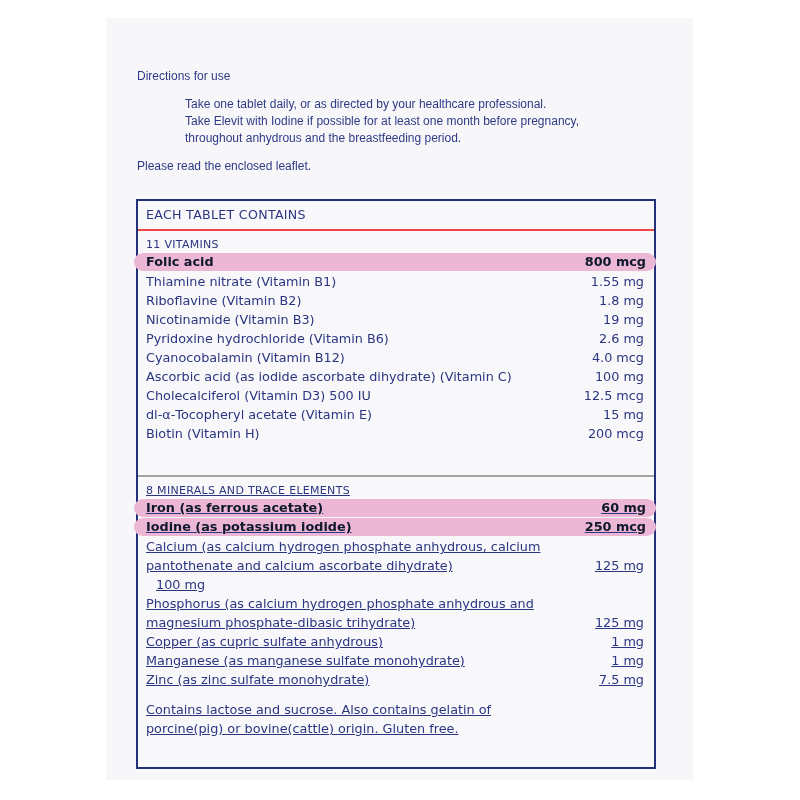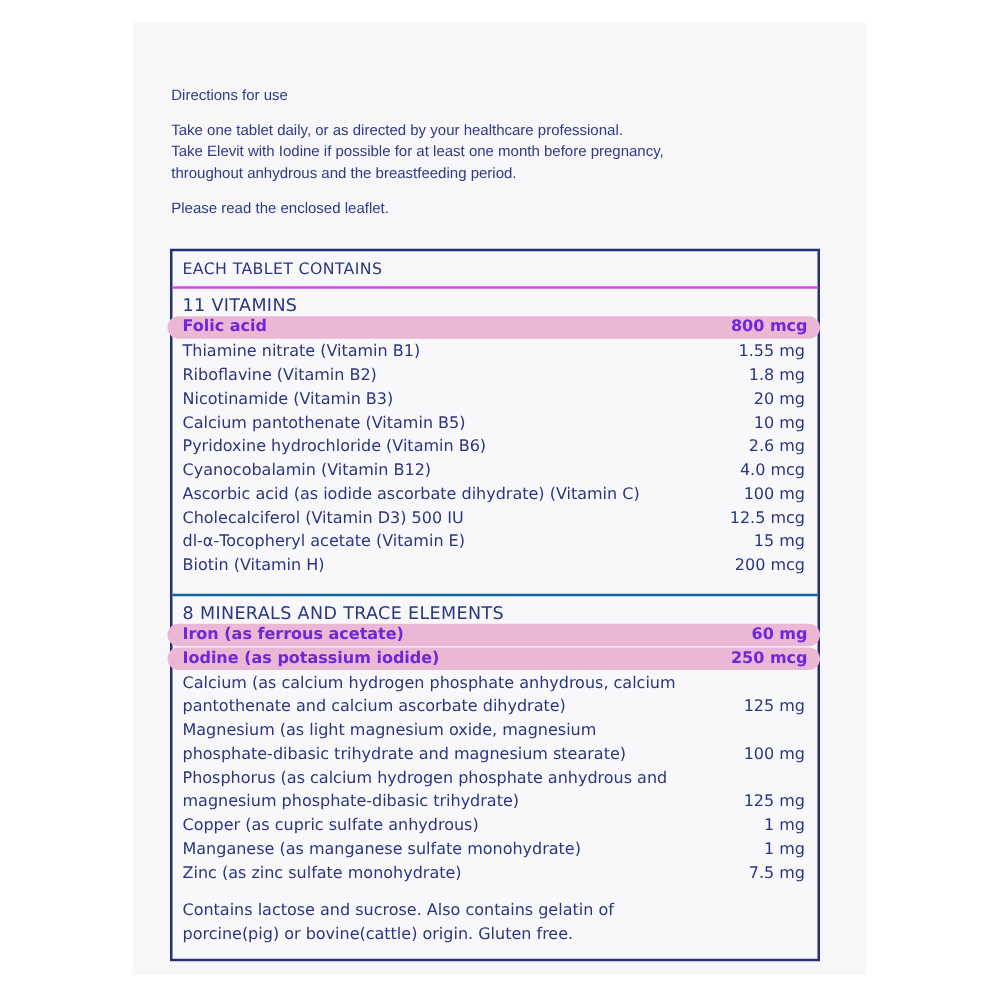--- a/index.html
+++ b/index.html
@@ -12,43 +12,43 @@
     background: #f7f7f9;
   }
   .directions {
     position: absolute; left: 137px; top: 68px; width: 540px;
     font-family: "Liberation Sans", sans-serif; font-size: 12px; line-height: 17px;
     color: #2f3a86;
   }
   .directions p { margin: 0; }
   .directions .title { margin-bottom: 11px; }
   .directions .body { margin-bottom: 11px; }
-  .directions .body span { display: block; }
+  .directions .body span { display: block; margin-left: 48px; }
 
   .box {
     position: absolute; left: 136px; top: 199px; width: 516px; height: 566px;
     border: 2px solid #24307a; background: #f8f8fb;
   }
   .box-header {
-    height: 28px; border-bottom: 2px solid #d946ef;
+    height: 28px; border-bottom: 2px solid #ef4444;
     font-size: 12.6px; letter-spacing: 0.3px; line-height: 28px; padding-left: 8px;
   }
   .section { padding: 6px 0 0 0; }
-  .section + .section { border-top: 2px solid #0369a1; }
+  .section + .section { border-top: 2px solid #a3a3a3; text-decoration: underline; }
   .section-title {
-    font-size: 14px; letter-spacing: 0.3px; line-height: 16px; padding-left: 8px; height: 16px;
+    font-size: 11px; letter-spacing: 0.3px; line-height: 16px; padding-left: 8px; height: 16px;
   }
   .row {
     display: flex; justify-content: space-between; align-items: flex-end;
     font-size: 12.8px; line-height: 19px; padding: 0 10px 0 8px;
   }
   .row .name { flex: 1; }
   .row .amt { white-space: nowrap; padding-left: 10px; }
   .row.hl {
-    background: #ebb7d5; font-weight: bold; color: #6d28d9;
+    background: #ebb7d5; font-weight: bold; color: #0f172a;
     border-radius: 9px; margin: 0 -2px 1px -4px; padding: 0 10px 0 12px;
     height: 18px; line-height: 18px;
   }
   .row.multi .name { line-height: 19px; }
   .footnote {
     font-size: 12.8px; line-height: 19px; padding: 11px 8px 0 8px;
   }
   .section.vit { height: 244px; box-sizing: border-box; }
 </style>
 </head>
@@ -78,25 +78,21 @@
     <div class="row">
       <span class="name">Thiamine nitrate (Vitamin B1)</span>
       <span class="amt">1.55 mg</span>
     </div>
     <div class="row">
       <span class="name">Riboflavine (Vitamin B2)</span>
       <span class="amt">1.8 mg</span>
     </div>
     <div class="row">
       <span class="name">Nicotinamide (Vitamin B3)</span>
-      <span class="amt">20 mg</span>
-    </div>
-    <div class="row">
-      <span class="name">Calcium pantothenate (Vitamin B5)</span>
-      <span class="amt">10 mg</span>
+      <span class="amt">19 mg</span>
     </div>
     <div class="row">
       <span class="name">Pyridoxine hydrochloride (Vitamin B6)</span>
       <span class="amt">2.6 mg</span>
     </div>
     <div class="row">
       <span class="name">Cyanocobalamin (Vitamin B12)</span>
       <span class="amt">4.0 mcg</span>
     </div>
     <div class="row">
@@ -128,24 +124,20 @@
       <span class="amt">250 mcg</span>
     </div>
     <div class="row multi">
       <span class="name">
         <span style="display:block">Calcium (as calcium hydrogen phosphate anhydrous, calcium</span>
         <span style="display:block">pantothenate and calcium ascorbate dihydrate)</span>
       </span>
       <span class="amt">125 mg</span>
     </div>
     <div class="row multi">
-      <span class="name">
-        <span style="display:block">Magnesium (as light magnesium oxide, magnesium</span>
-        <span style="display:block">phosphate-dibasic trihydrate and magnesium stearate)</span>
-      </span>
       <span class="amt">100 mg</span>
     </div>
     <div class="row multi">
       <span class="name">
         <span style="display:block">Phosphorus (as calcium hydrogen phosphate anhydrous and</span>
         <span style="display:block">magnesium phosphate-dibasic trihydrate)</span>
       </span>
       <span class="amt">125 mg</span>
     </div>
     <div class="row">

